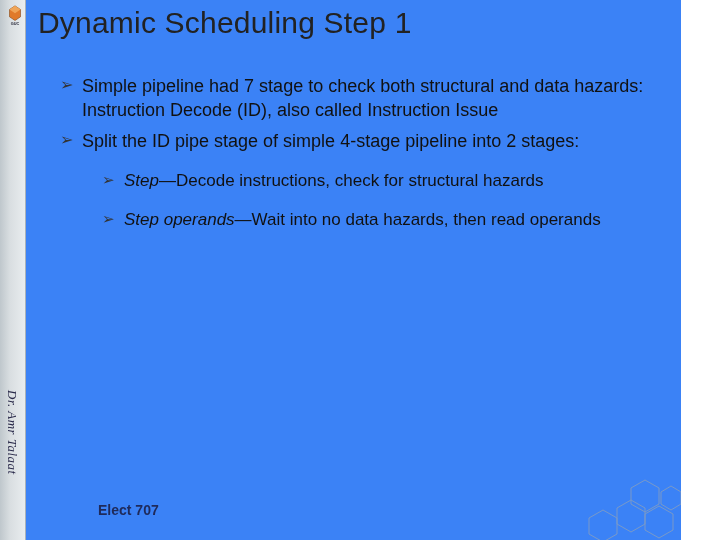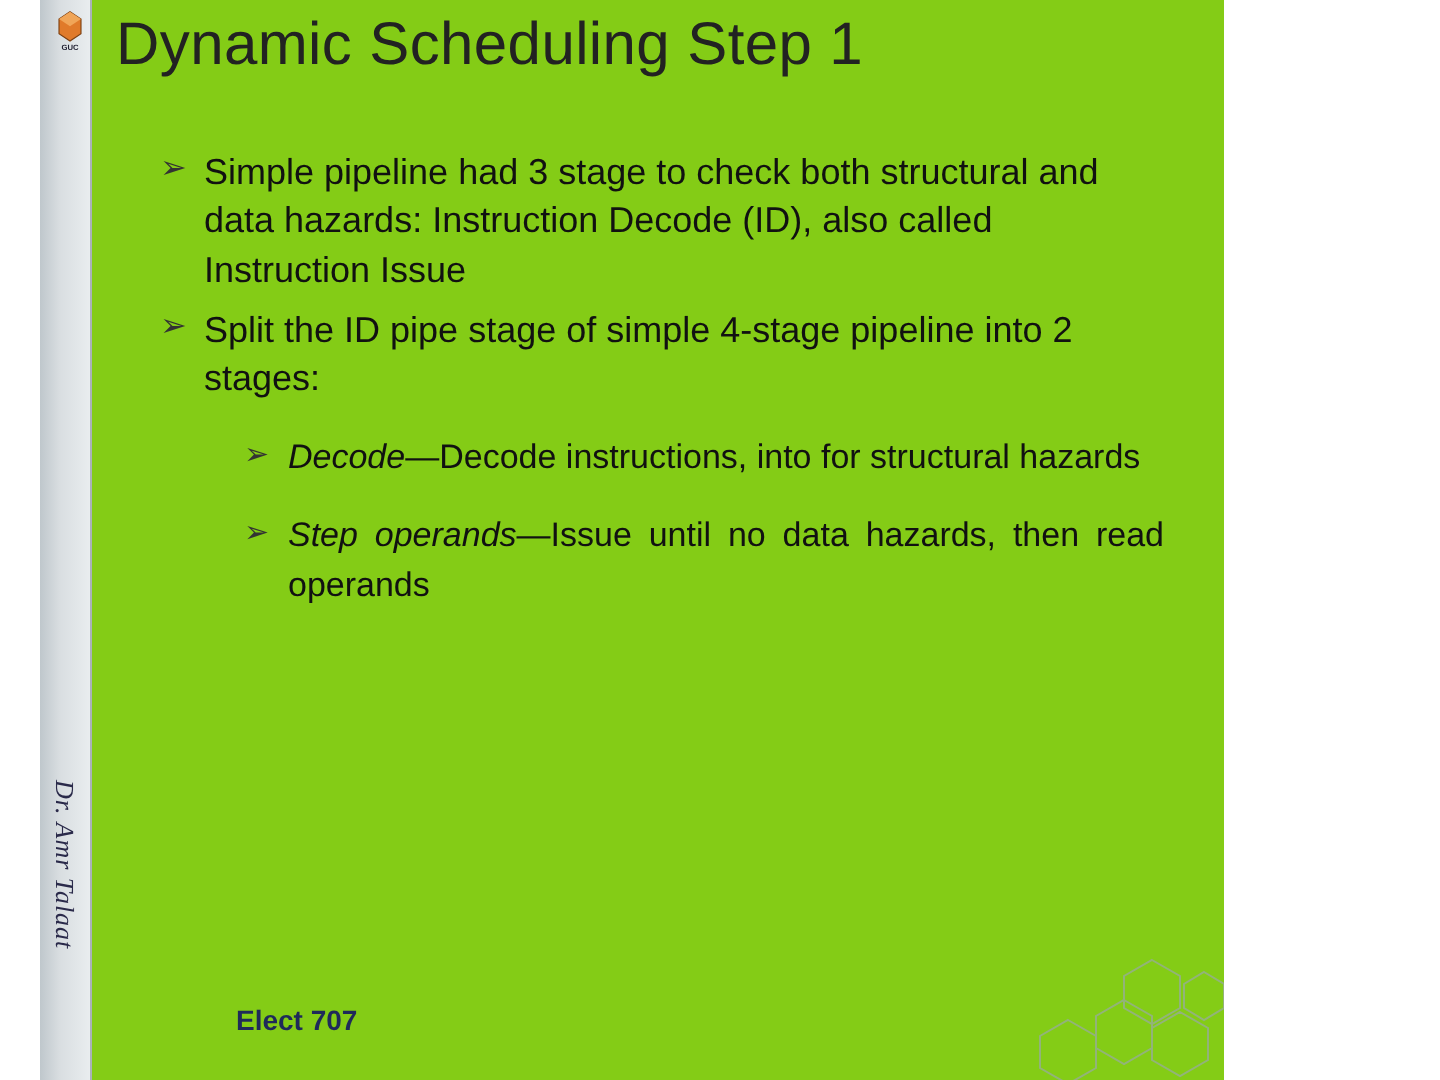--- a/index.html
+++ b/index.html
@@ -1,22 +1,21 @@
 <!DOCTYPE html>
 <html><head>
 <meta charset="utf-8">
 <style>
   * { margin: 0; padding: 0; box-sizing: border-box; }
   html, body { width: 720px; height: 540px; overflow: hidden; font-family: "Trebuchet MS", "Lucida Sans", Arial, sans-serif; background: #fff; }
   .slide {
     position: relative;
-    width: 592px;
+    width: 681px;
     height: 540px;
-    background: #84cc16;
-    margin-left: 20px;
+    background: #3b82f6;
   }
   .left-rail {
     position: absolute;
     left: 0; top: 0; bottom: 0;
     width: 26px;
     background: linear-gradient(90deg, #bfc7cc 0%, #d9dee1 40%, #e9edef 100%);
     border-right: 1px solid #aab2b8;
   }
   .logo {
     position: absolute;
@@ -123,41 +122,41 @@
       <text x="12" y="23" text-anchor="middle" font-size="4.2" fill="#223" font-family="Arial" font-weight="bold">GUC</text>
     </svg>
   </div>
 
   <h1 class="title">Dynamic Scheduling Step 1</h1>
 
   <div class="content">
 
     <div class="bullet-l1">
       <span class="mark">➢</span>
-      <span class="text">Simple pipeline had 3 stage to check both structural and data hazards: Instruction Decode (ID), also called Instruction Issue</span>
+      <span class="text">Simple pipeline had 7 stage to check both structural and data hazards: Instruction Decode (ID), also called Instruction Issue</span>
     </div>
 
     <div class="bullet-l1">
       <span class="mark">➢</span>
       <span class="text">Split the ID pipe stage of simple 4-stage pipeline into 2 stages:</span>
     </div>
 
     <div class="sub">
 
       <div class="bullet-l2">
         <span class="mark">➢</span>
         <span class="text">
-          <span class="em">Decode</span><span>—Decode instructions, into for structural hazards</span>
+          <span class="em">Step</span><span>—Decode instructions, check for structural hazards</span>
         </span>
       </div>
 
       <div class="bullet-l2">
         <span class="mark">➢</span>
         <span class="text">
-          <span class="em">Step operands</span><span>—Issue until no data hazards, then read operands</span>
+          <span class="em">Step operands</span><span>—Wait into no data hazards, then read operands</span>
         </span>
       </div>
 
     </div>
   </div>
 
   <div class="vert-author">Dr. Amr Talaat</div>
 
   <div class="footer-course">Elect 707</div>
 

